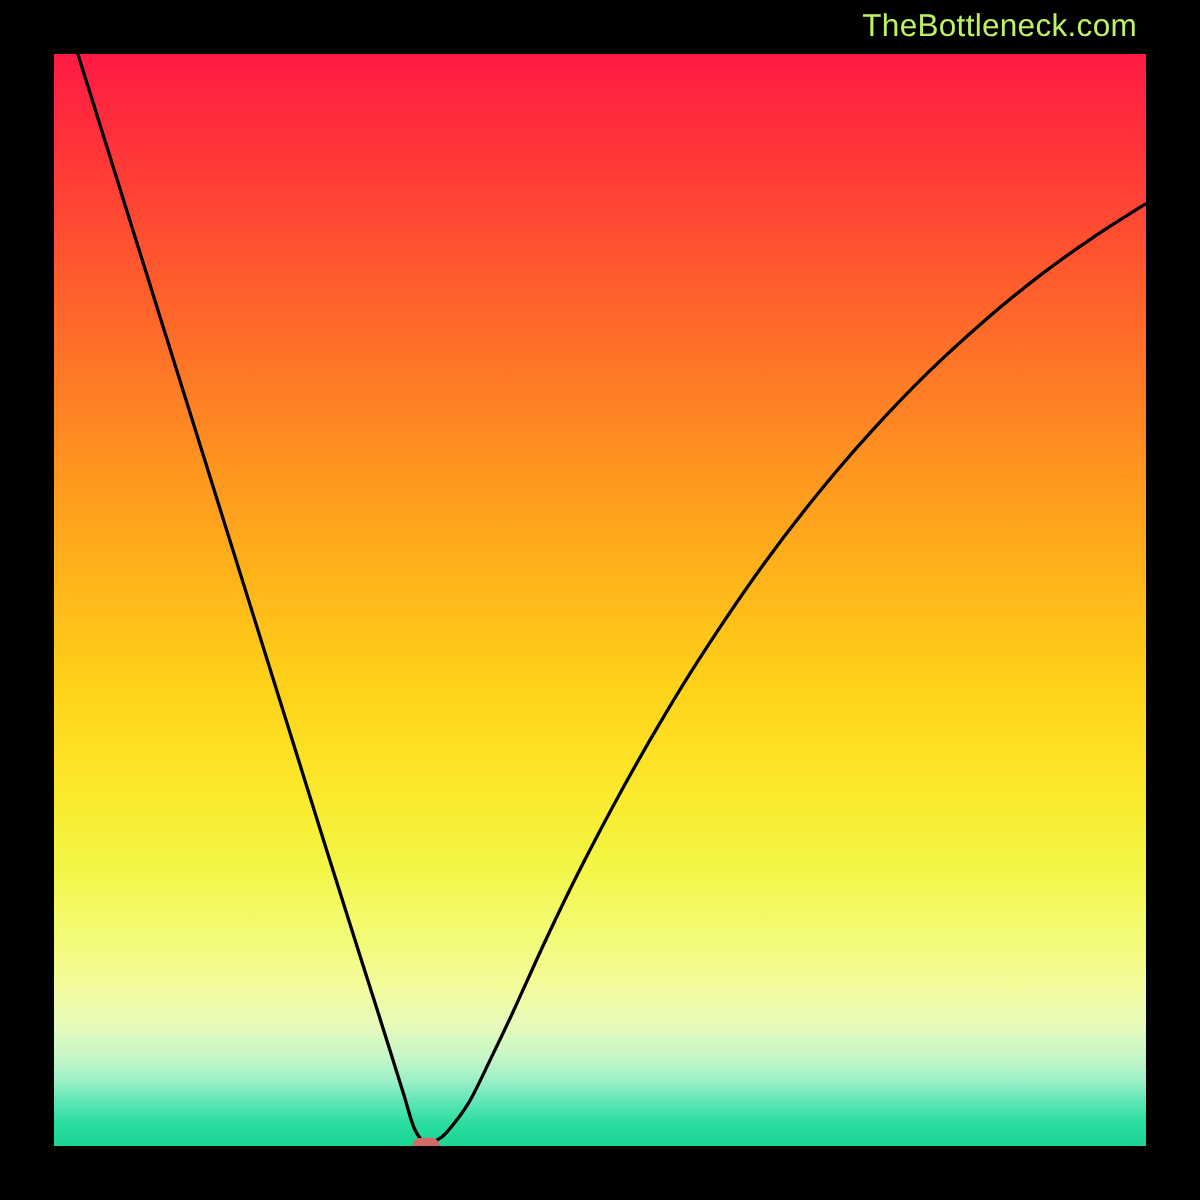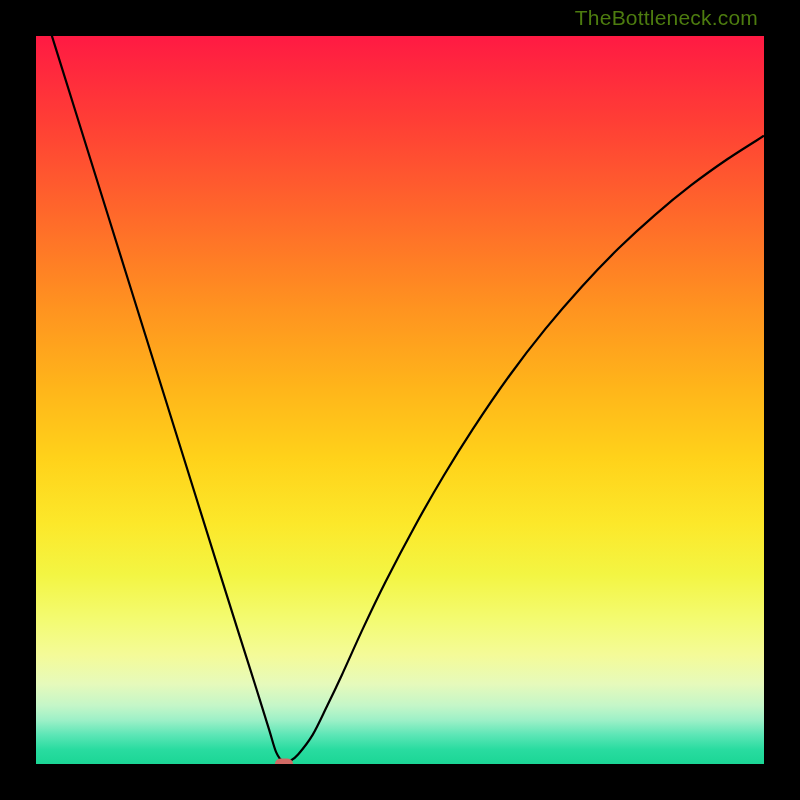--- a/index.html
+++ b/index.html
@@ -60,21 +60,21 @@
     position: absolute;
     width: 18px;
     height: 11px;
     border-radius: 6px;
     transform: translate(-50%, -50%);
   }
   .watermark {
     position: absolute;
     top: 6px;
     right: 42px;
-    color: #4d7c0f;
+    color: #bef264;
     font-size: 21px;
     font-weight: 500;
     letter-spacing: 0.2px;
   }
 </style>
 </head>
 <body>
 
 <div class="frame">
 

